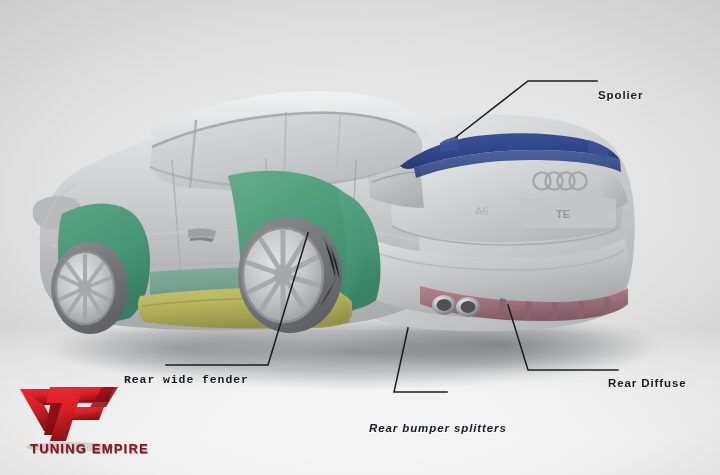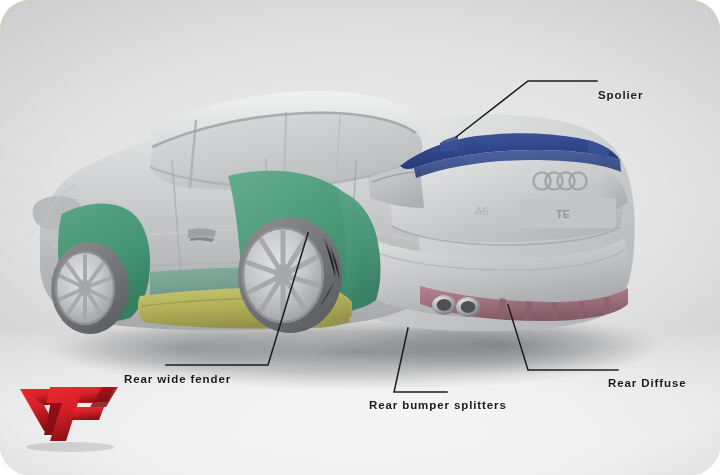--- a/index.html
+++ b/index.html
@@ -8,21 +8,20 @@
     padding: 0;
     background: #ffffff;
   }
   #stage {
     position: relative;
     width: 720px;
     height: 475px;
     overflow: hidden;
     font-family: "Liberation Sans", sans-serif;
     background: #fde047;
-    border-radius: 30px;
   }
   #backdrop {
     position: absolute;
     inset: 0;
     background:
       radial-gradient(ellipse 620px 260px at 52% 40%, #ececec 0%, #e4e4e4 45%, #dcdcdc 75%, #d6d6d6 100%);
   }
   #floorband {
     position: absolute;
     left: 0; right: 0;
@@ -42,22 +41,22 @@
   .label {
     position: absolute;
     color: #17191b;
     font-weight: bold;
     font-size: 11.5px;
     letter-spacing: 0.9px;
     white-space: nowrap;
     text-shadow: 0 1px 1px rgba(255,255,255,0.75);
   }
   #lbl-spoiler   { left: 598px; top: 89px; }
-  #lbl-fender    { left: 124px; top: 373px; }
-  #lbl-splitters { left: 369px; top: 399px; }
+  #lbl-fender    { left: 124px; top: 373px; font-family: Liberation Mono, monospace; }
+  #lbl-splitters { left: 369px; top: 422px; font-style: italic; }
   #lbl-diffuser  { left: 578px; top: 377px; margin-left: 30px; }
 
   #brand {
     position: absolute;
     left: 14px; top: 383px;
     width: 140px; height: 84px;
   }
   #brand-name {
     position: absolute;
     left: 16px;
@@ -385,15 +384,16 @@
 
       <path d="M36,4 L86,4 L80,20 L64,20 L52,58 L36,58 L48,20 L32,20 Z" fill="url(#redGrad)"></path>
 
       <path d="M70,4 L100,4 L94,19 L64,19 Z" fill="url(#redGrad)"></path>
       <path d="M62,24 L90,24 L85,37 L57,37 Z" fill="url(#redGrad)"></path>
 
       <path d="M88,4 L104,4 L92,24 L76,24 Z" fill="url(#redGradDark)" opacity="0.85"></path>
 
       <ellipse cx="56" cy="64" rx="44" ry="5" fill="rgba(80,80,80,0.18)"></ellipse>
     </svg>
+    <div id="brand-name">TUNING EMPIRE</div>
   </div>
 
 </div>
 
 </body></html>

